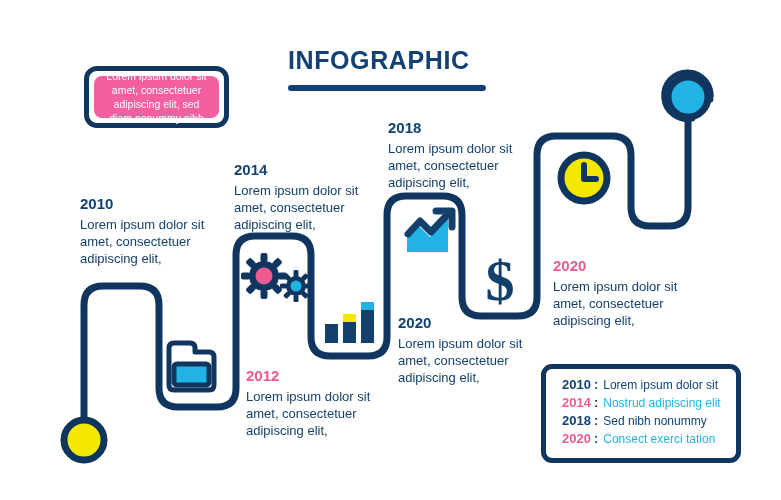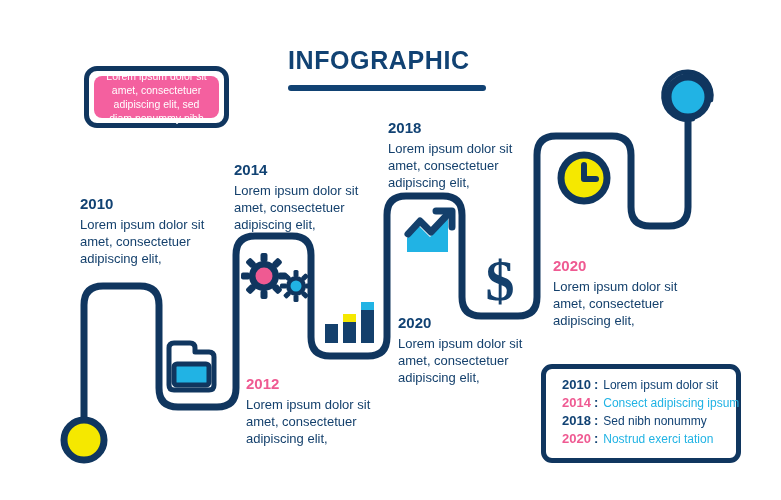--- a/index.html
+++ b/index.html
@@ -82,21 +82,21 @@
   }
   .m-year.navy { color: #114273; }
   .m-year.pink { color: #ef5a92; }
   .m-body {
     font-size: 13px;
     line-height: 1.32;
     color: #14406c;
   }
 
   #ms-2010 { left: 80px;  top: 196px; }
-  #ms-2012 { left: 246px; top: 376px; }
+  #ms-2012 { left: 246px; top: 368px; }
   #ms-2014 { left: 234px; top: 162px; }
   #ms-2016 { left: 398px; top: 315px; }
   #ms-2018 { left: 388px; top: 120px; }
   #ms-2020 { left: 553px; top: 258px; }
 
   
   #legend-box {
     left: 541px;
     top: 364px;
     width: 200px;
@@ -294,27 +294,27 @@
 
   <div id="legend-box" class="abs">
     <div class="legend-row">
       <span class="legend-year c-navy">2010</span>
       <span class="legend-colon">:</span>
       <span class="legend-desc c-navy">Lorem ipsum dolor sit</span>
     </div>
     <div class="legend-row">
       <span class="legend-year c-pink">2014</span>
       <span class="legend-colon">:</span>
-      <span class="legend-desc c-cyan">Consect adipiscing ipsum</span>
+      <span class="legend-desc c-cyan">Nostrud adipiscing elit</span>
     </div>
     <div class="legend-row">
       <span class="legend-year c-navy">2018</span>
       <span class="legend-colon">:</span>
       <span class="legend-desc c-navy">Sed nibh nonummy</span>
     </div>
     <div class="legend-row">
       <span class="legend-year c-pink">2020</span>
       <span class="legend-colon">:</span>
-      <span class="legend-desc c-cyan">Nostrud exerci tation</span>
+      <span class="legend-desc c-cyan">Consect exerci tation</span>
     </div>
   </div>
 
 </div>
 
 </body></html>

